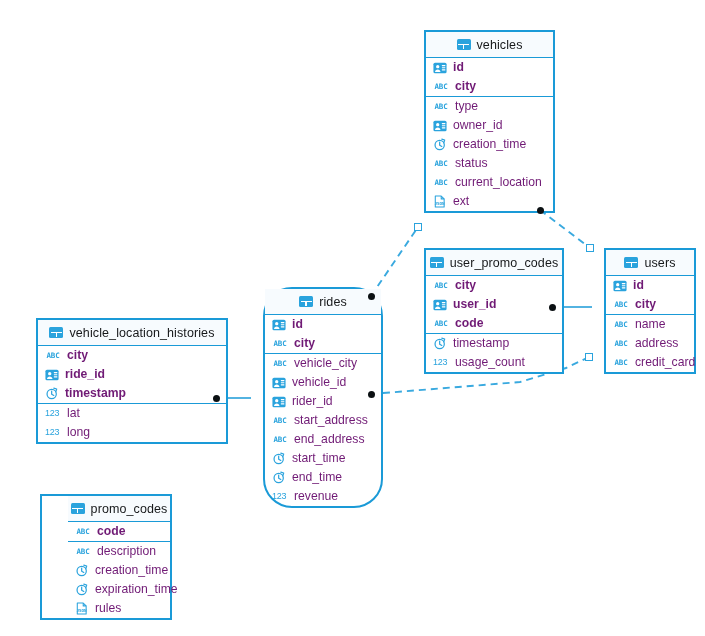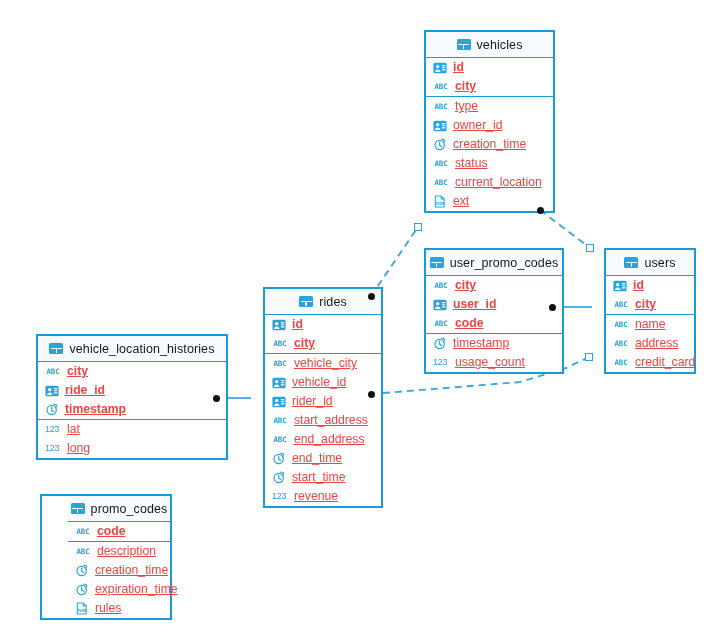--- a/index.html
+++ b/index.html
@@ -30,21 +30,21 @@
   }
   .tbl-title{
     font-size:12.5px;color:#16181a;white-space:nowrap;letter-spacing:.1px;
   }
   .pk-block{border-bottom:1.5px solid #1a9ad7;}
   .col-block{}
   .col-row{
     display:flex;align-items:center;gap:6px;
     height:19px;padding:0 7px;white-space:nowrap;
   }
-  .col-name{font-size:12.2px;color:#ef4444;line-height:1;text-decoration:underline;}
+  .col-name{font-size:12.2px;color:#701a75;line-height:1;}
   .pk-block .col-name{font-weight:bold;}
 
   
   .ico-grid{
     width:14px;height:11px;flex:none;position:relative;
     background:#2aa3dd;border-radius:1.5px;
   }
   .ico-grid::before{
     content:"";position:absolute;left:1.5px;right:1.5px;top:4.5px;height:1.6px;background:#fff;
   }
@@ -229,21 +229,21 @@
             <path d="M10.2 1.4l3.6 1.1-1.1 3.5" fill="none" stroke="#2aa3dd" stroke-width="1.4" stroke-linecap="round" stroke-linejoin="round"></path>
           </svg>
           <span class="col-name">timestamp</span>
         </div>
         <div class="col-row">
           <span class="ico-123">123</span>
           <span class="col-name">usage_count</span>
         </div>
       </div>
     </div>
-    <div class="table-node" style="left: 251px; top: 287px; width: 120px;">
+    <div class="table-node" style="left: 251px; top: 287px; width: 120px; border-radius: 29px;">
       <div class="tbl-header">
         <span class="ico-grid"></span>
         <span class="tbl-title">rides</span>
       </div>
       <div class="pk-block">
         <div class="col-row">
           <svg class="ico ico-id" viewBox="0 0 16 13">
             <rect x="0.5" y="0.5" width="15" height="12" rx="1.8" fill="#2aa3dd"></rect>
             <circle cx="5.4" cy="5" r="1.9" fill="#fff"></circle>
             <path d="M2.3 11.2c0-1.9 1.4-3 3.1-3s3.1 1.1 3.1 3z" fill="#fff"></path>
@@ -292,37 +292,37 @@
         <div class="col-row">
           <span class="ico-abc">ABC</span>
           <span class="col-name">end_address</span>
         </div>
         <div class="col-row">
           <svg class="ico ico-clock" viewBox="0 0 16 16">
             <circle cx="7.6" cy="8.6" r="5.7" fill="none" stroke="#2aa3dd" stroke-width="1.5"></circle>
             <path d="M7.6 5.2v3.6l2.6 1.6" fill="none" stroke="#2aa3dd" stroke-width="1.5" stroke-linecap="round"></path>
             <path d="M10.2 1.4l3.6 1.1-1.1 3.5" fill="none" stroke="#2aa3dd" stroke-width="1.4" stroke-linecap="round" stroke-linejoin="round"></path>
           </svg>
+          <span class="col-name">start_time</span>
+        </div>
+        <div class="col-row">
+          <svg class="ico ico-clock" viewBox="0 0 16 16">
+            <circle cx="7.6" cy="8.6" r="5.7" fill="none" stroke="#2aa3dd" stroke-width="1.5"></circle>
+            <path d="M7.6 5.2v3.6l2.6 1.6" fill="none" stroke="#2aa3dd" stroke-width="1.5" stroke-linecap="round"></path>
+            <path d="M10.2 1.4l3.6 1.1-1.1 3.5" fill="none" stroke="#2aa3dd" stroke-width="1.4" stroke-linecap="round" stroke-linejoin="round"></path>
+          </svg>
           <span class="col-name">end_time</span>
-        </div>
-        <div class="col-row">
-          <svg class="ico ico-clock" viewBox="0 0 16 16">
-            <circle cx="7.6" cy="8.6" r="5.7" fill="none" stroke="#2aa3dd" stroke-width="1.5"></circle>
-            <path d="M7.6 5.2v3.6l2.6 1.6" fill="none" stroke="#2aa3dd" stroke-width="1.5" stroke-linecap="round"></path>
-            <path d="M10.2 1.4l3.6 1.1-1.1 3.5" fill="none" stroke="#2aa3dd" stroke-width="1.4" stroke-linecap="round" stroke-linejoin="round"></path>
-          </svg>
-          <span class="col-name">start_time</span>
         </div>
         <div class="col-row">
           <span class="ico-123">123</span>
           <span class="col-name">revenue</span>
         </div>
       </div>
     </div>
-    <div class="table-node" style="left: 24px; top: 334px; width: 192px;">
+    <div class="table-node" style="left: 24px; top: 318px; width: 192px;">
       <div class="tbl-header">
         <span class="ico-grid"></span>
         <span class="tbl-title">vehicle_location_histories</span>
       </div>
       <div class="pk-block">
         <div class="col-row">
           <span class="ico-abc">ABC</span>
           <span class="col-name">city</span>
         </div>
         <div class="col-row">

